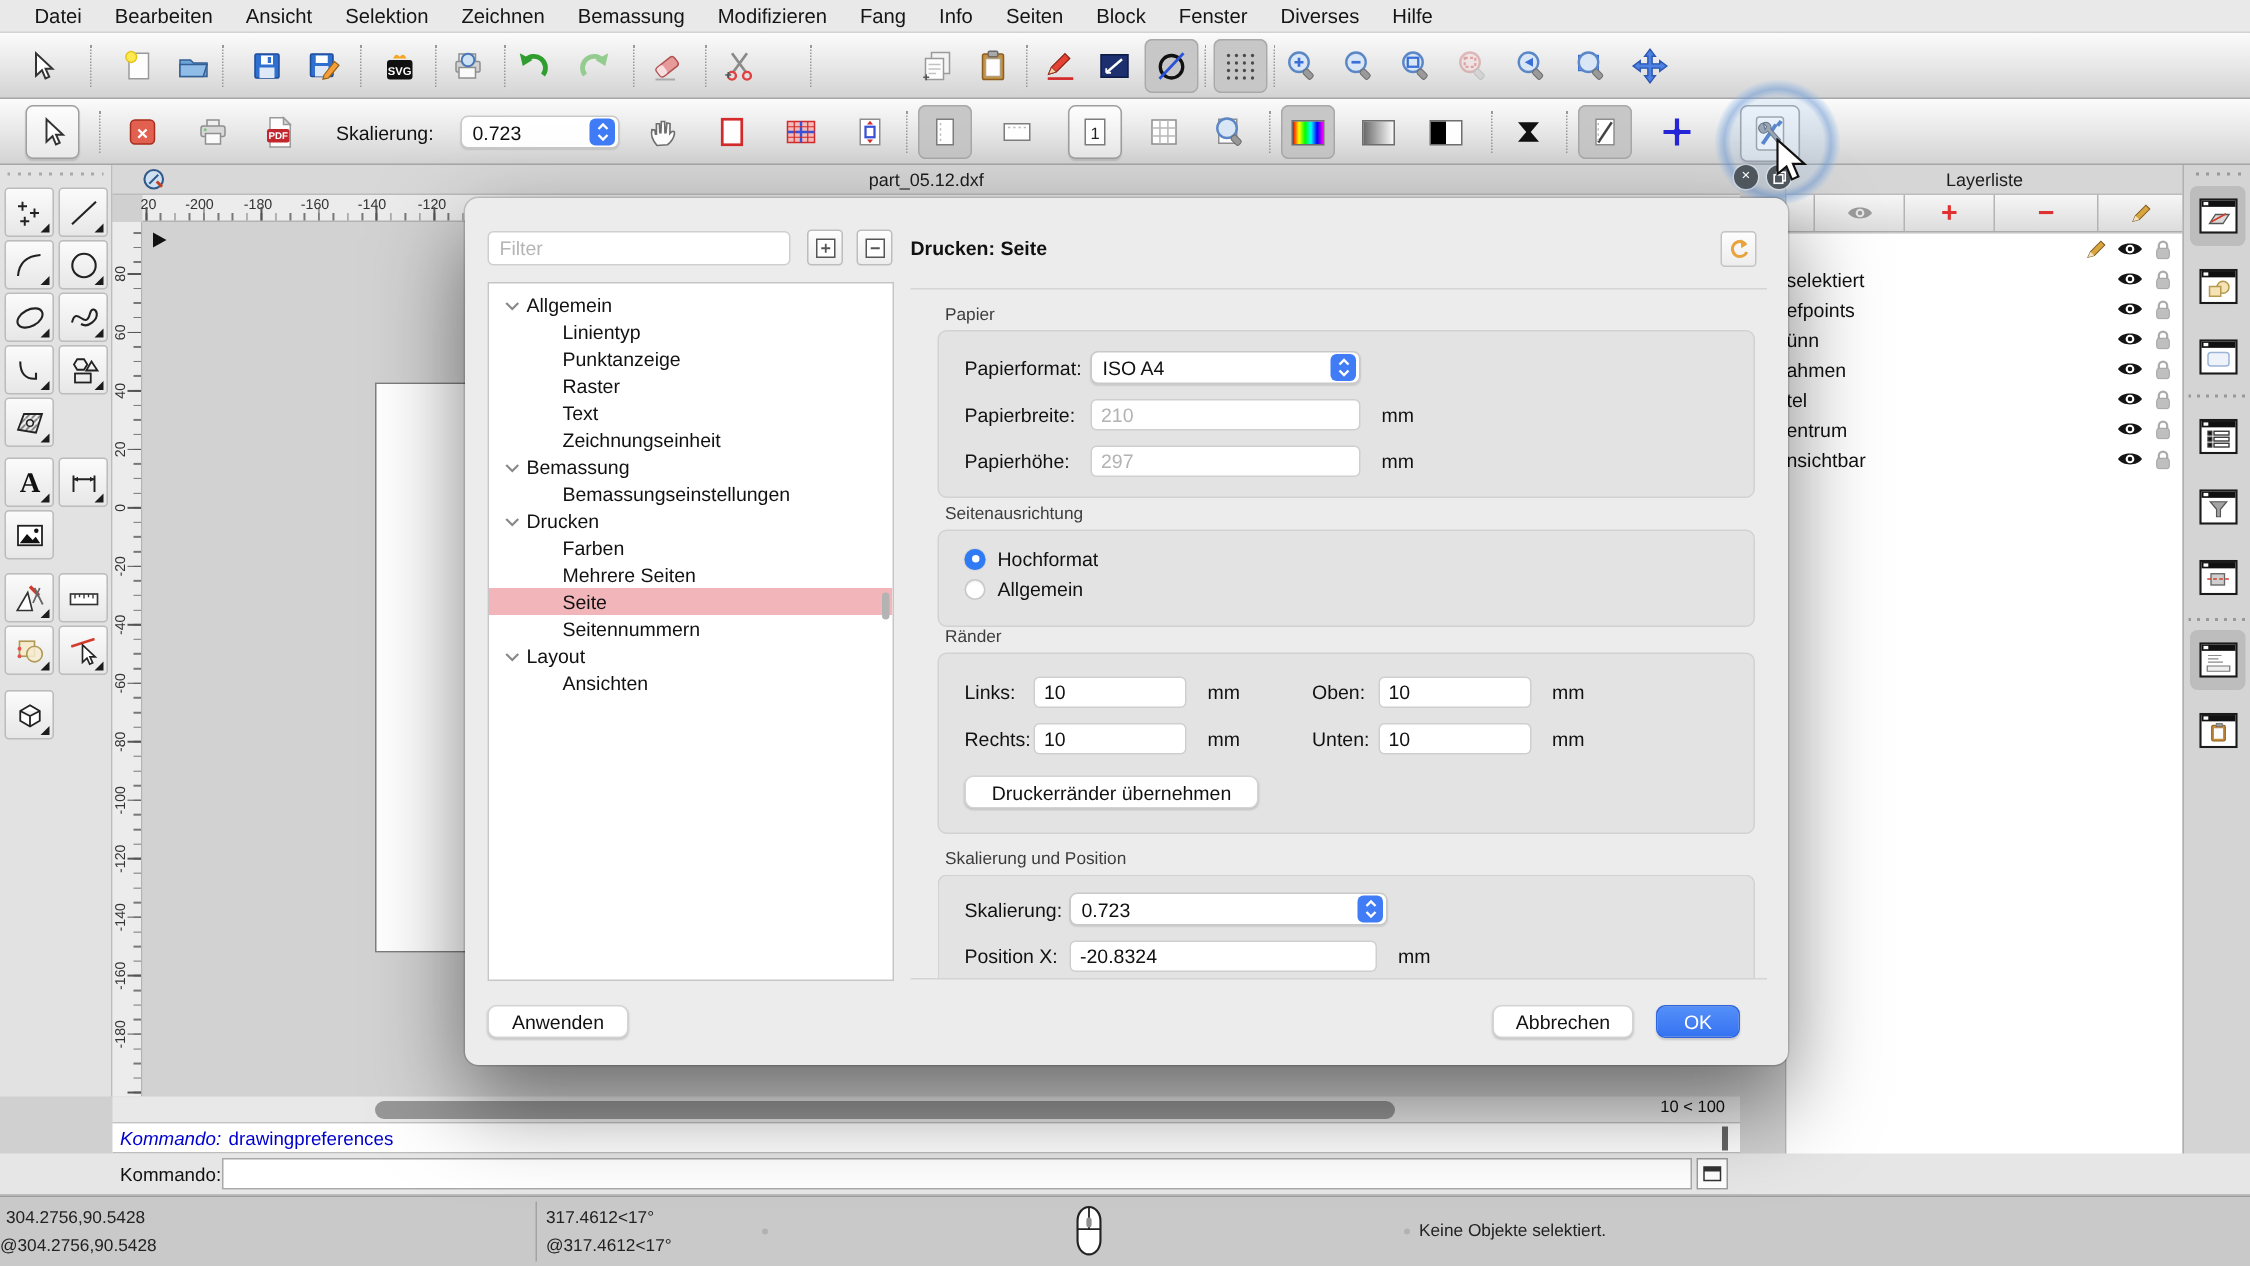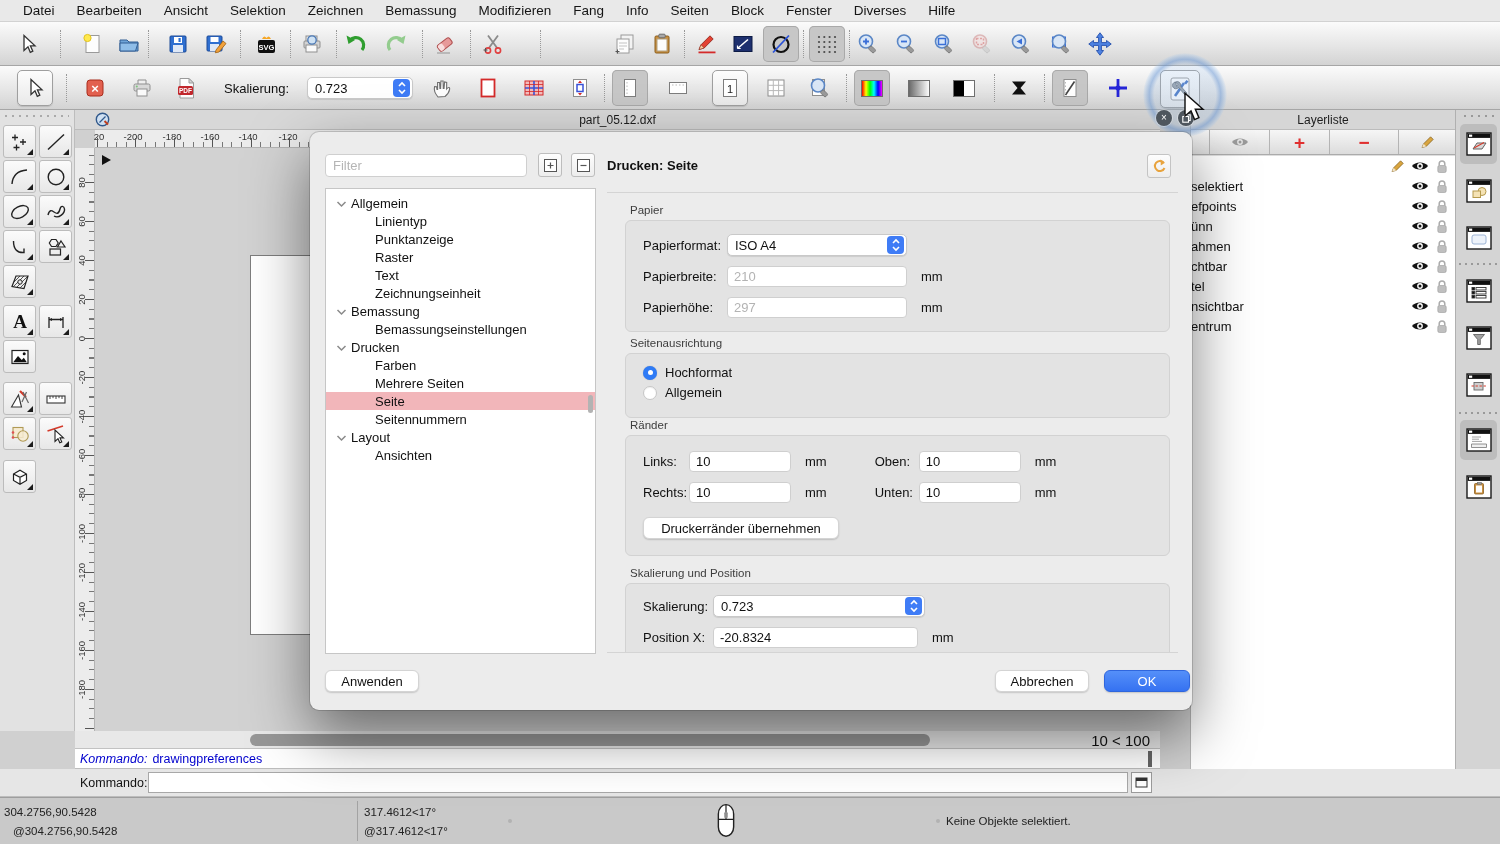--- a/index.html
+++ b/index.html
@@ -100,21 +100,21 @@
 .radio{width:14px;height:14px;border-radius:50%;flex:none;margin-right:8px;position:relative}
 .radio.on{background:#2f7bf6;box-shadow:0 0 1px rgba(0,0,0,.3)}
 .radio.on::after{content:"";position:absolute;left:4.5px;top:4.5px;width:5px;height:5px;border-radius:50%;background:#fff}
 .radio.off{background:#fff;border:1px solid #c6c6c6;box-shadow:inset 0 1px 1px rgba(0,0,0,.06)}
 .mbtn{height:22px;background:#fff;border:1px solid #d4d4d4;border-radius:6px;box-shadow:0 1px 1.5px rgba(0,0,0,.16);font-size:13px;color:#111;display:flex;align-items:center;justify-content:center;font-family:inherit}
 .mbtn.primary{background:linear-gradient(#5590f9,#3572f1);color:#fff;border:1px solid #2f66dd}
 
 
 .scrollrow{position:absolute;top:731px;left:75px;width:1085px;height:18px;background:#e8e8e8;border-bottom:1px solid #c2c2c2}
 .hthumb{position:absolute;left:175px;top:3px;width:680px;height:12px;border-radius:6px;background:#979797}
-.zoomlvl{position:absolute;right:10px;top:1px;font-size:15px;color:#111}
+.zoomlvl{position:absolute;right:10px;top:1px;font-size:11px;color:#111}
 .historyrow{position:absolute;top:749px;left:75px;width:1085px;height:20px;background:#fff;border-bottom:1px solid #bdbdbd;display:flex;align-items:center;font-size:12.5px}
 .historyrow .klabel{color:#0000cd;font-style:italic;margin-left:5px}
 .historyrow .kval{color:#0000cd;margin-left:5px}
 .hist-thumb{position:absolute;right:8px;top:2px;width:4px;height:16px;background:#666}
 .cmdrow{position:absolute;top:769px;left:0;width:1500px;height:28px;background:#e6e6e6;border-bottom:1px solid #bdbdbd}
 .cmdrow .clabel{position:absolute;left:80px;top:7px;font-size:12.5px;color:#111}
 .cmd-input{position:absolute;left:148px;top:3px;width:980px;height:21px;border:1px solid #a8a8a8;background:#fff;font-size:13px;padding:0 6px;font-family:inherit}
 .cmd-btn{position:absolute;left:1131px;top:3px;width:21px;height:21px;background:#fff;border:1px solid #9c9c9c;display:flex;align-items:center;justify-content:center}
 
 
@@ -729,48 +729,39 @@
       <div class="lrow">
         <span class="lname">ahmen</span>
         <svg class="ric" width="18" height="12" viewBox="0 0 18 12">
             <use href="#eye"></use>
           </svg>
         <svg class="ric" width="12" height="14" viewBox="0 0 12 14">
             <use href="#lock"></use>
           </svg>
       </div>
       <div class="lrow">
-        <span class="lname">chtbar</span>
-        <svg class="ric" width="18" height="12" viewBox="0 0 18 12">
-            <use href="#eye"></use>
-          </svg>
-        <svg class="ric" width="12" height="14" viewBox="0 0 12 14">
-            <use href="#lock"></use>
-          </svg>
-      </div>
-      <div class="lrow">
         <span class="lname">tel</span>
         <svg class="ric" width="18" height="12" viewBox="0 0 18 12">
             <use href="#eye"></use>
           </svg>
         <svg class="ric" width="12" height="14" viewBox="0 0 12 14">
             <use href="#lock"></use>
           </svg>
       </div>
       <div class="lrow">
-        <span class="lname">nsichtbar</span>
+        <span class="lname">entrum</span>
         <svg class="ric" width="18" height="12" viewBox="0 0 18 12">
             <use href="#eye"></use>
           </svg>
         <svg class="ric" width="12" height="14" viewBox="0 0 12 14">
             <use href="#lock"></use>
           </svg>
       </div>
       <div class="lrow">
-        <span class="lname">entrum</span>
+        <span class="lname">nsichtbar</span>
         <svg class="ric" width="18" height="12" viewBox="0 0 18 12">
             <use href="#eye"></use>
           </svg>
         <svg class="ric" width="12" height="14" viewBox="0 0 12 14">
             <use href="#lock"></use>
           </svg>
       </div>
     </div>
   </div>
 
@@ -1003,21 +994,21 @@
       <div class="grow" style="margin-top:10px">
         <span class="glabel" style="width:70px">Position X:</span>
         <input class="fin" style="width: 205px;" value="-20.8324">
         <span class="unit">mm</span>
       </div>
     </div>
     <div class="ftr-line"></div>
 
     <button class="mbtn" style="position:absolute;left:15px;top:538px;width:94px">Anwenden</button>
     <button class="mbtn" style="position:absolute;left:685px;top:538px;width:94px">Abbrechen</button>
-    <button class="mbtn primary" style="position:absolute;left:794px;top:538px;width:86px">OK</button>
+    <button class="mbtn primary" style="position:absolute;left:794px;top:538px;width:56px">OK</button>
   </div>
 
   <div class="scrollrow">
     <div class="hthumb"></div>
     <div class="zoomlvl">10 &lt; 100</div>
   </div>
 
   <div class="historyrow">
     <span class="klabel">Kommando:</span>
     <span class="kval">drawingpreferences</span>
@@ -1030,21 +1021,21 @@
     <div class="cmd-btn">
         <svg width="13" height="11" viewBox="0 0 13 11">
           <rect x="1" y="1" width="11" height="9" fill="#fff" stroke="#333"></rect>
           <rect x="1" y="1" width="11" height="3" fill="#333"></rect>
         </svg>
       </div>
   </div>
 
   <div class="statusbar">
     <span class="sb-abs" style="left:4px;top:8px">304.2756,90.5428</span>
-    <span class="sb-abs" style="left:13px;top:27px">@304.2756,90.5428</span>
+    <span class="sb-abs" style="left:0;top:27px">@304.2756,90.5428</span>
     <div class="sb-vline"></div>
     <span class="sb-abs" style="left:364px;top:8px">317.4612&lt;17°</span>
     <span class="sb-abs" style="left:364px;top:27px">@317.4612&lt;17°</span>
     <div class="sb-dot" style="left:508px;top:21px"></div>
     <svg class="sb-abs" style="left:715px;top:5px" width="22" height="36" viewBox="0 0 20 33">
         <path d="M3,10 a7,8.5 0 0 1 14,0 v12 a7,8.5 0 0 1 -14,0 Z" fill="#fff" stroke="#222" stroke-width="1.3"></path>
         <path d="M10,1.5 V15 M3,15 h14" stroke="#222" stroke-width="1.1"></path>
         <rect x="8.4" y="8" width="3.2" height="6" rx="1.4" fill="#8f8f8f"></rect>
       </svg>
     <div class="sb-dot" style="left:936px;top:21px"></div>

